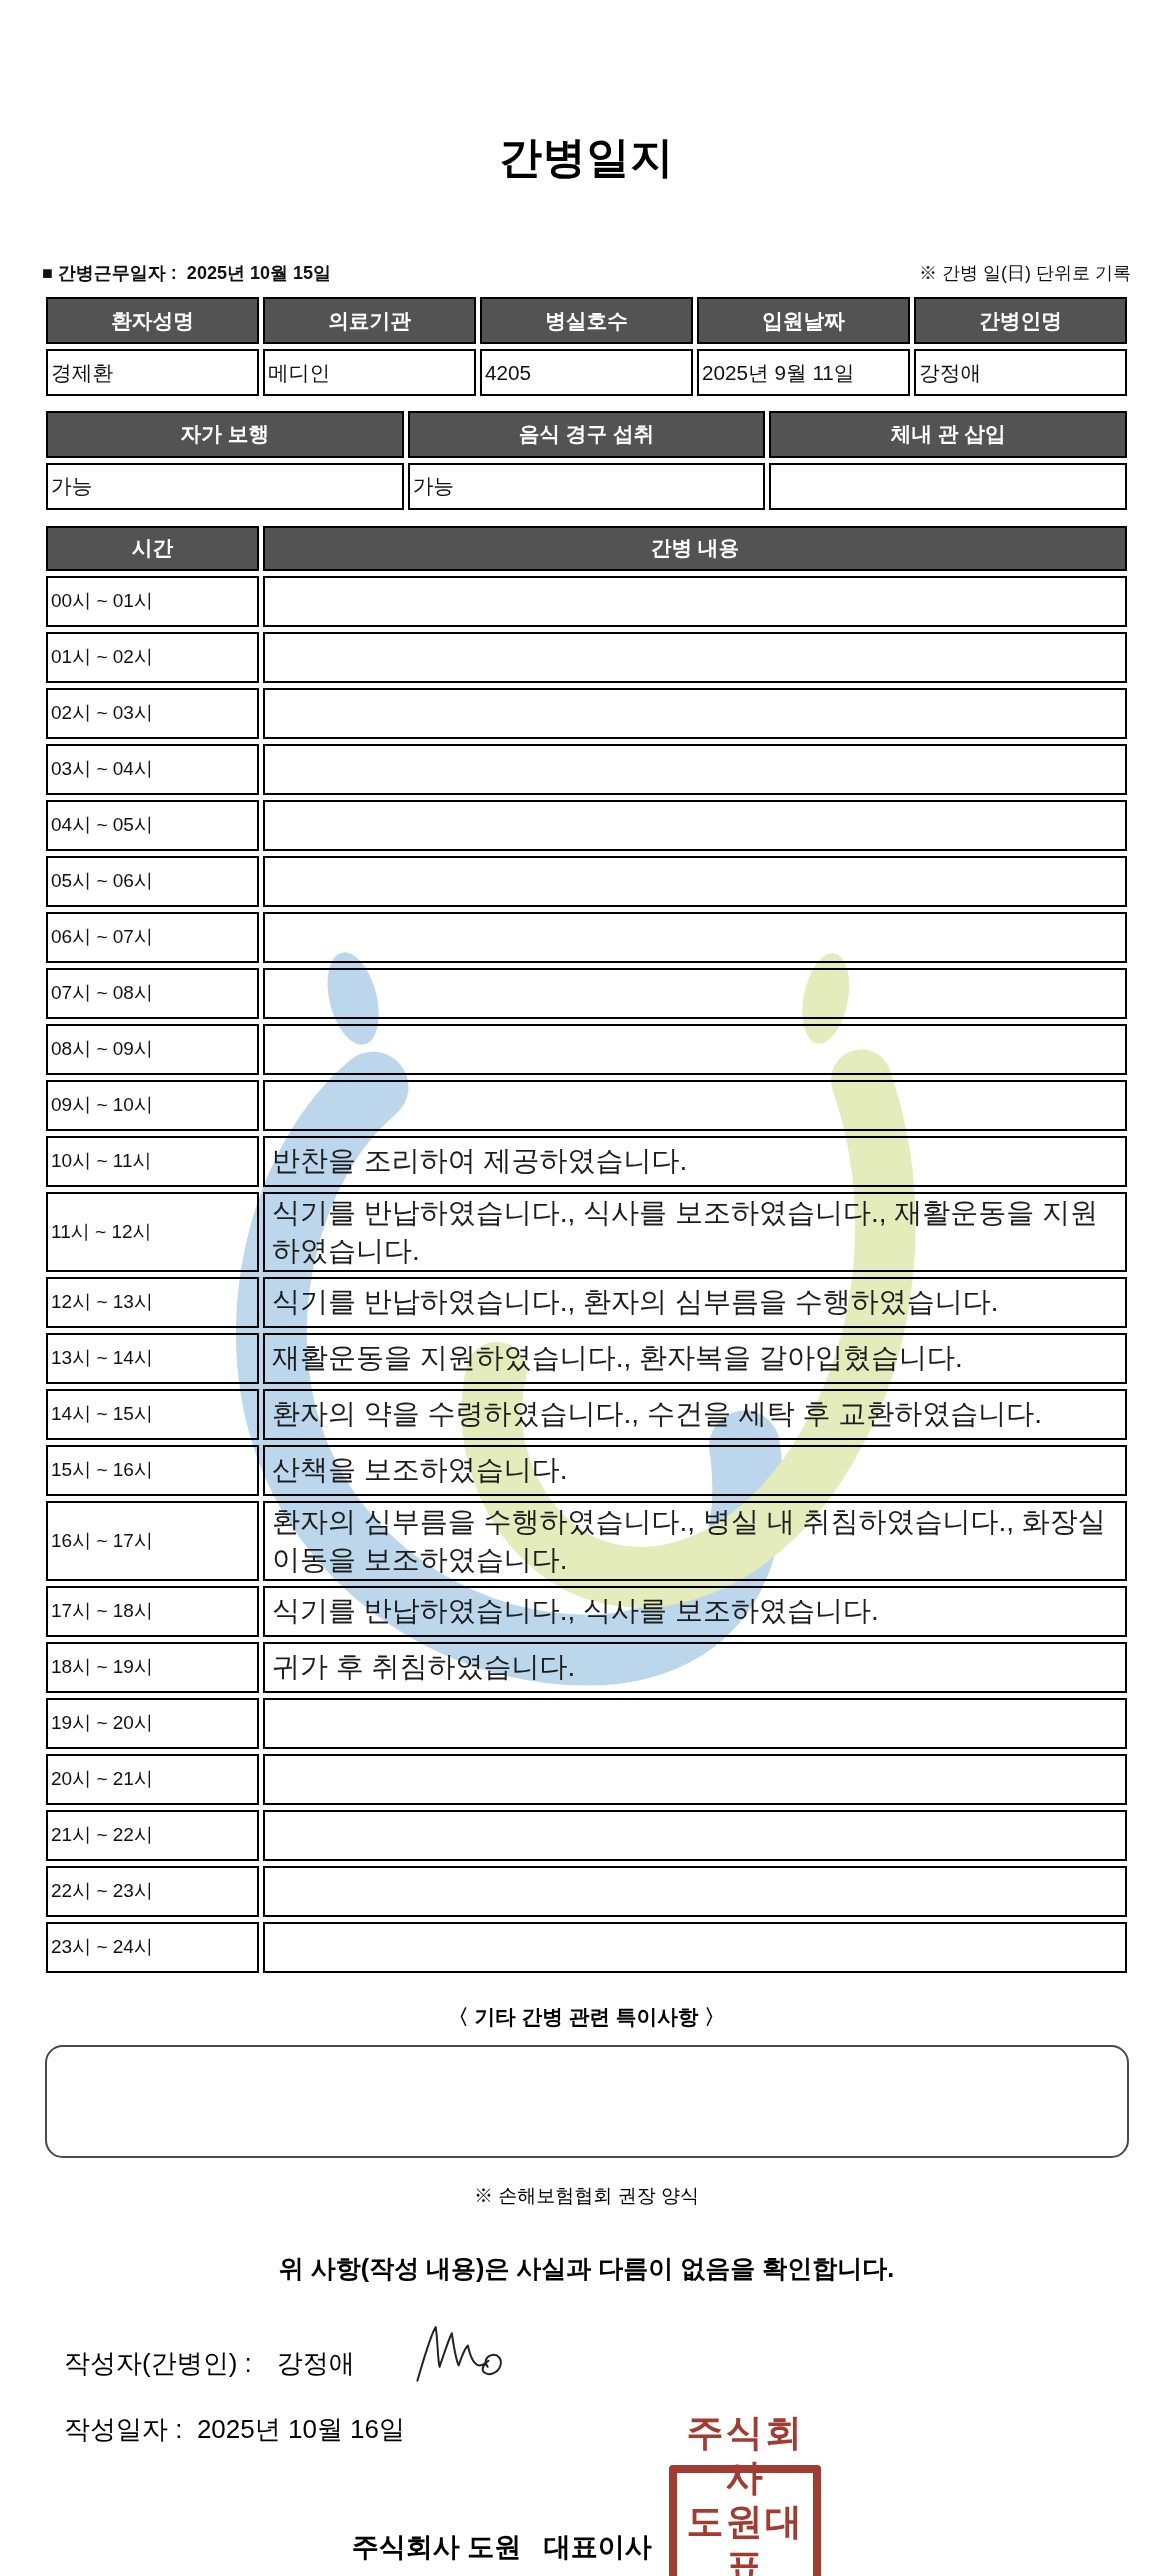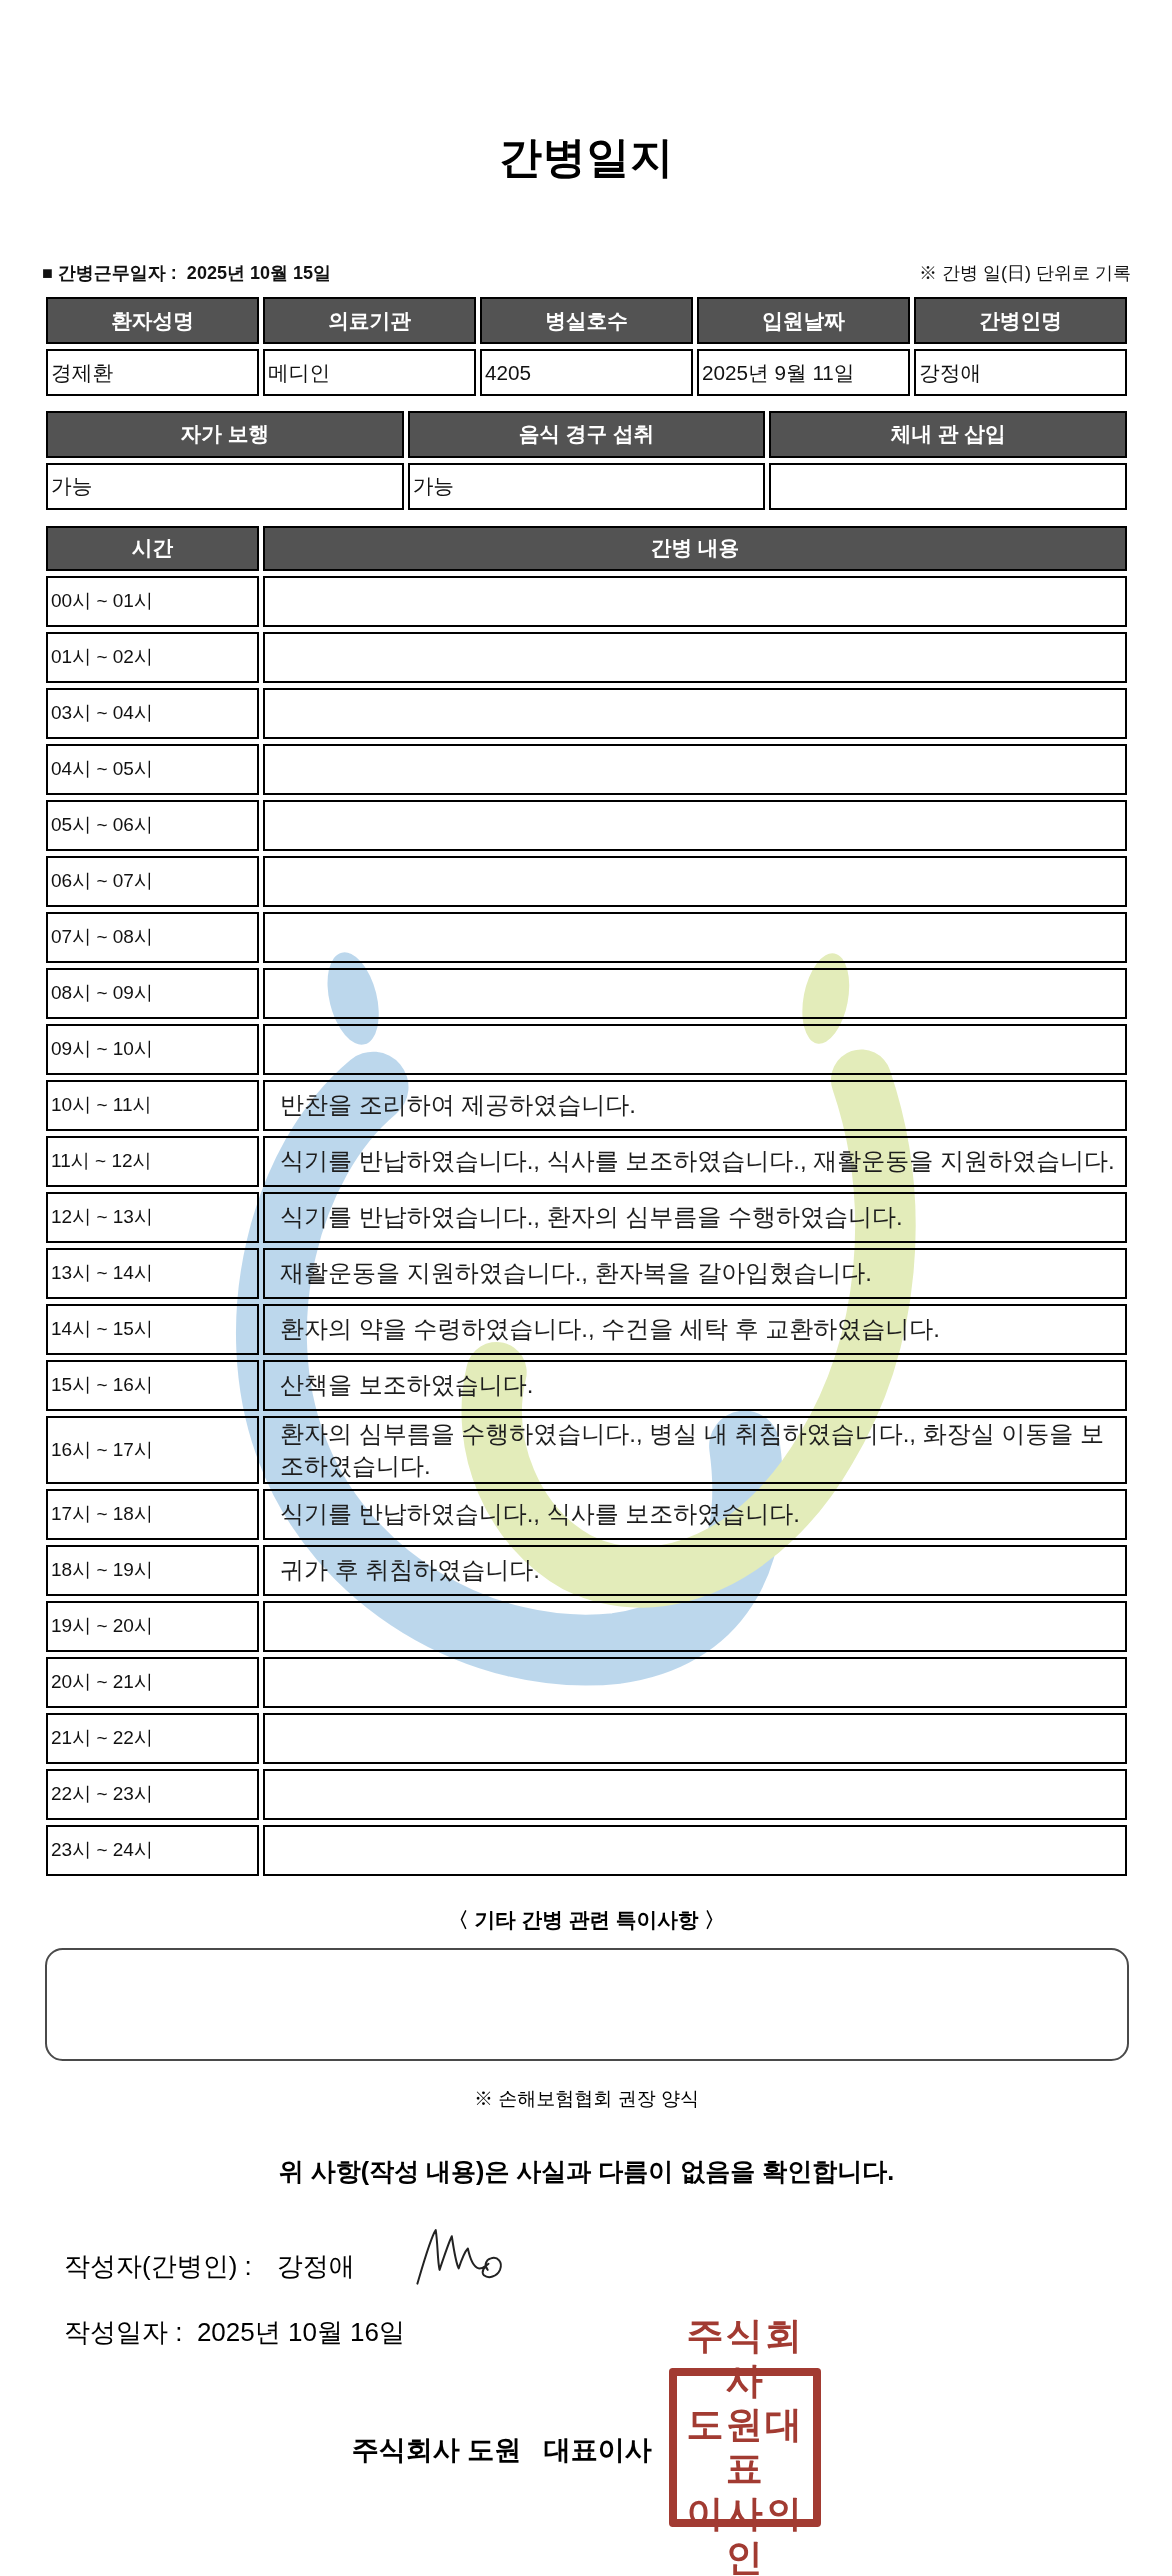--- a/index.html
+++ b/index.html
@@ -64,22 +64,22 @@
   }
   table.status { margin-top:4.4px; }
 
   table.care { margin-top:5.9px; }
   table.care th { height:41px; }
   table.care col.time-col { width:213px; }
   table.care td { background:transparent; height:47px; }
   table.care td.time-cell { font-size:19px; }
   table.care td.content-cell {
     text-align:left;
-    padding-left:15px;
-    font-size:24px;
+    padding-left:7px;
+    font-size:28px;
     color:#1d1d1d;
   }
 
   .extra-title {
     margin-top:25px;
     text-align:center;
     font-size:20.7px;
     font-weight:700;
     color:#000;
   }
@@ -222,20 +222,24 @@
       <tr>
         <td class="time-cell">00시 ~ 01시</td>
         <td class="content-cell"></td>
       </tr>
 
       <tr>
         <td class="time-cell">01시 ~ 02시</td>
         <td class="content-cell"></td>
       </tr>
 
+      <tr>
+        <td class="time-cell">02시 ~ 03시</td>
+        <td class="content-cell"></td>
+      </tr>
 
       <tr>
         <td class="time-cell">03시 ~ 04시</td>
         <td class="content-cell"></td>
       </tr>
 
       <tr>
         <td class="time-cell">04시 ~ 05시</td>
         <td class="content-cell"></td>
       </tr>

